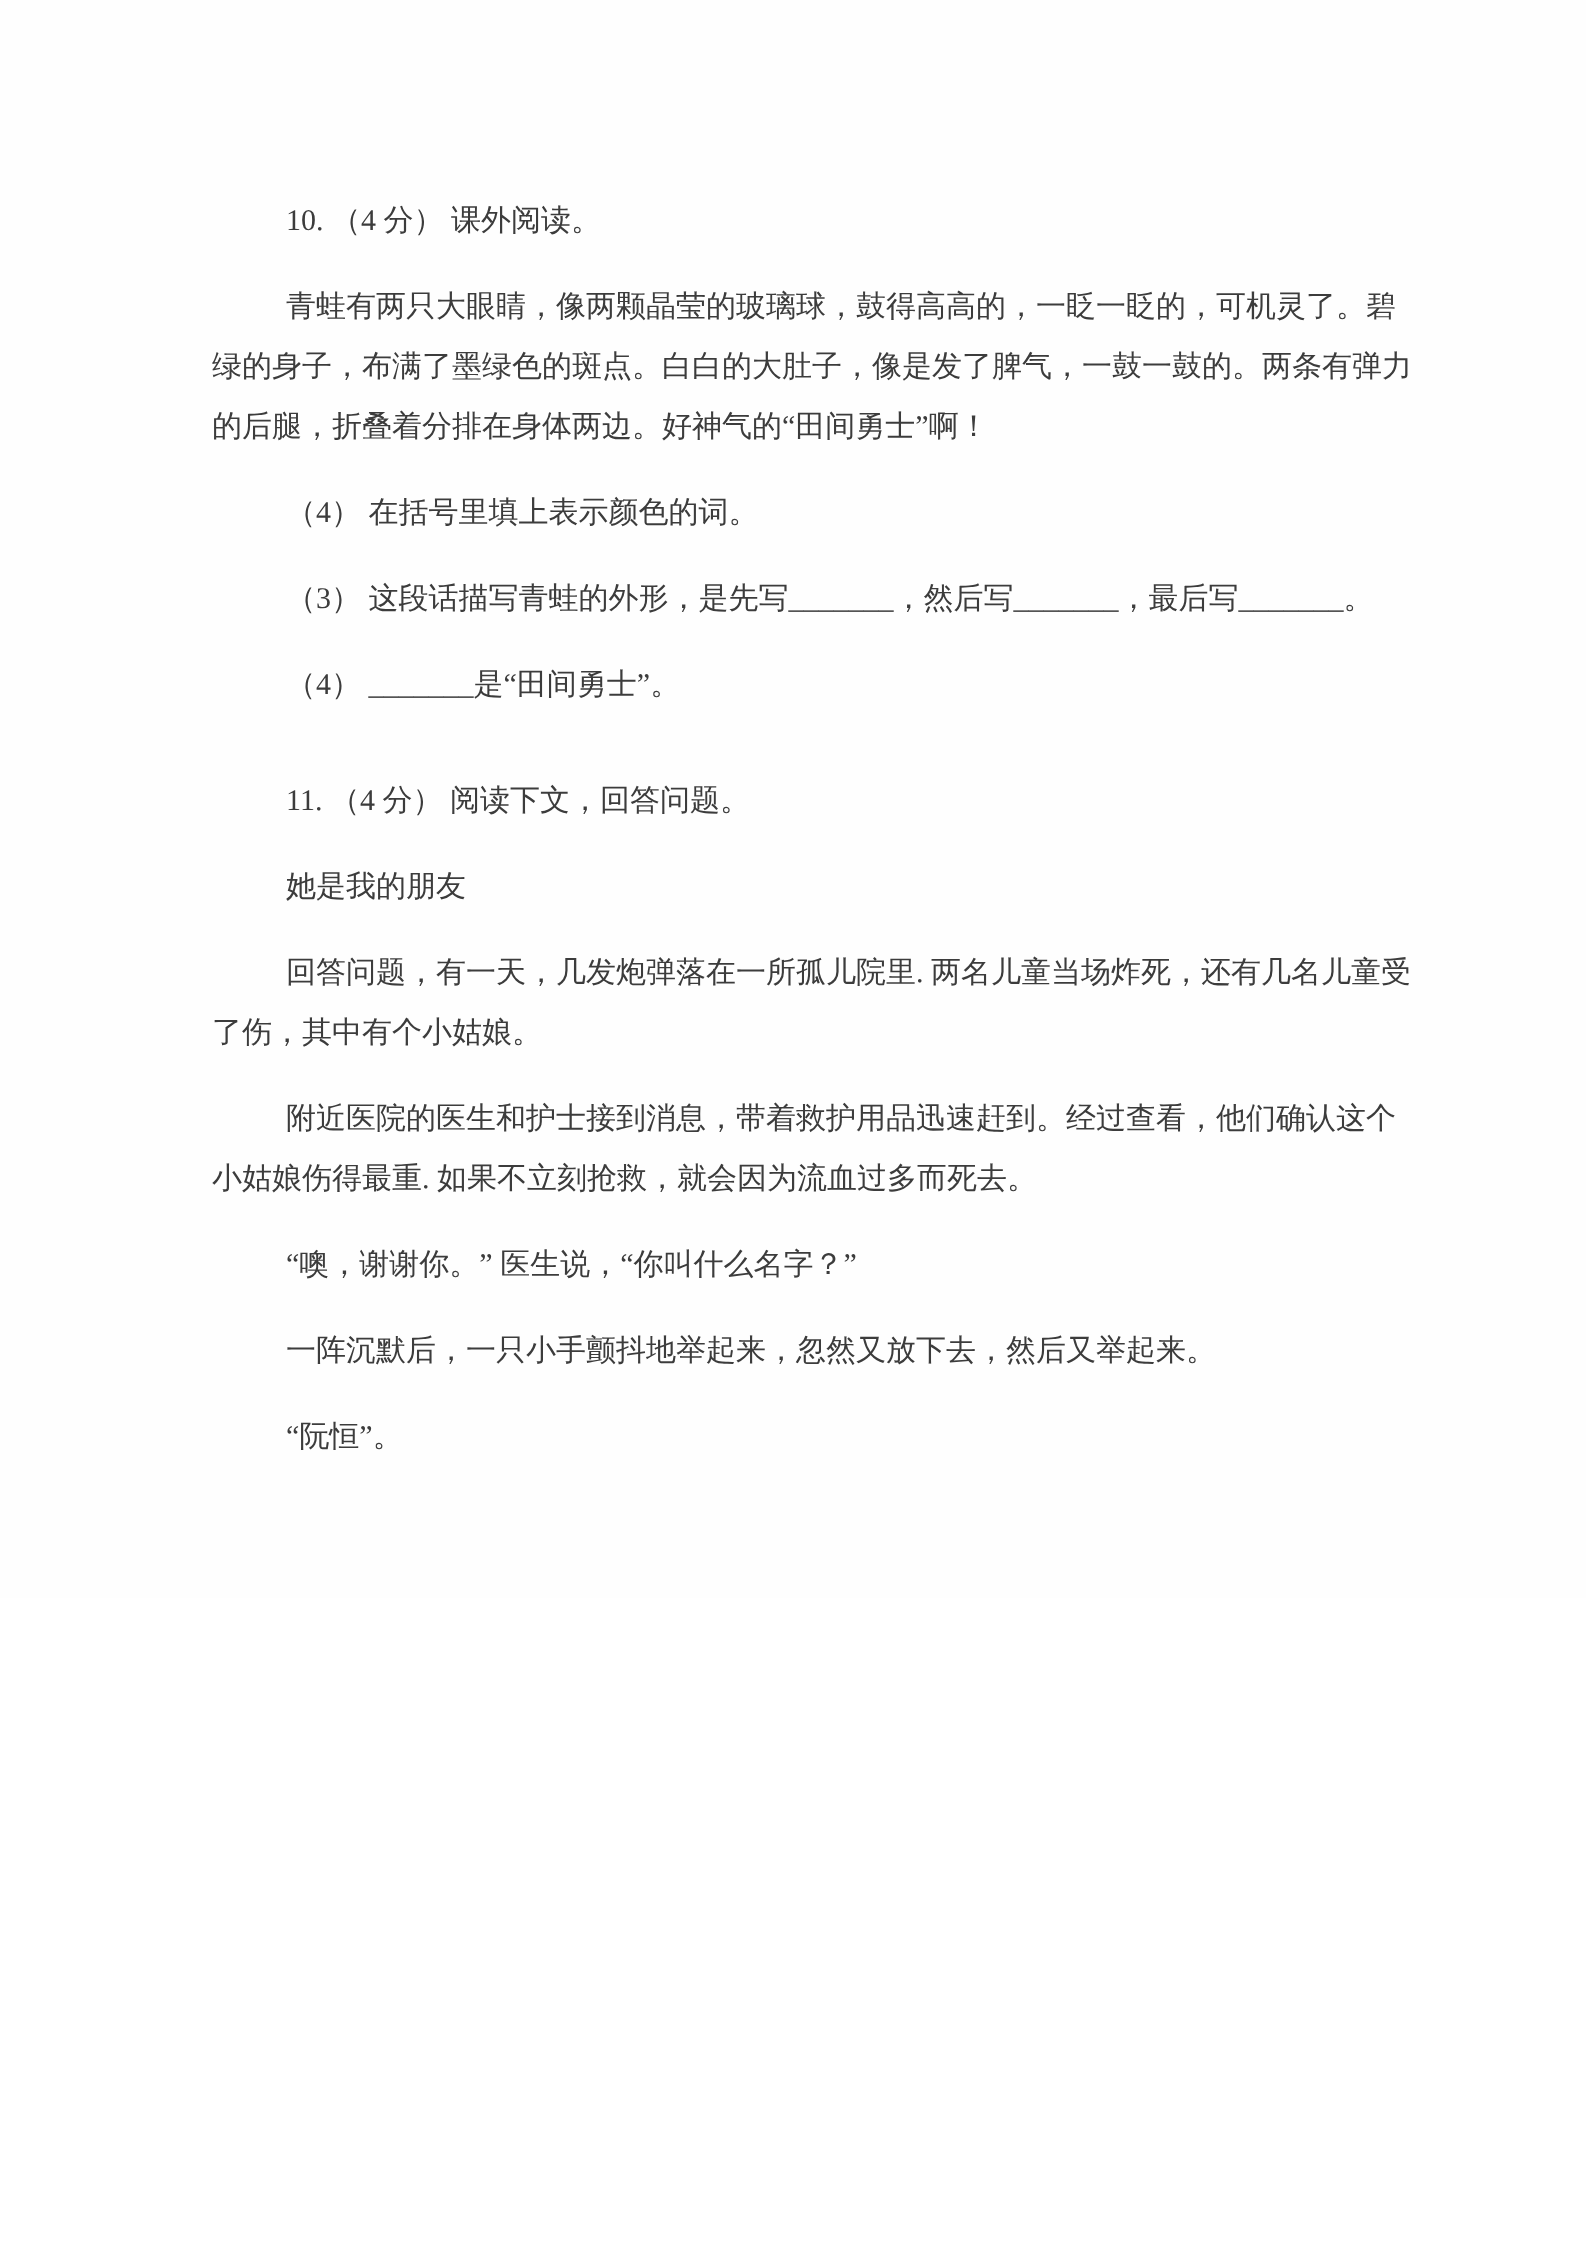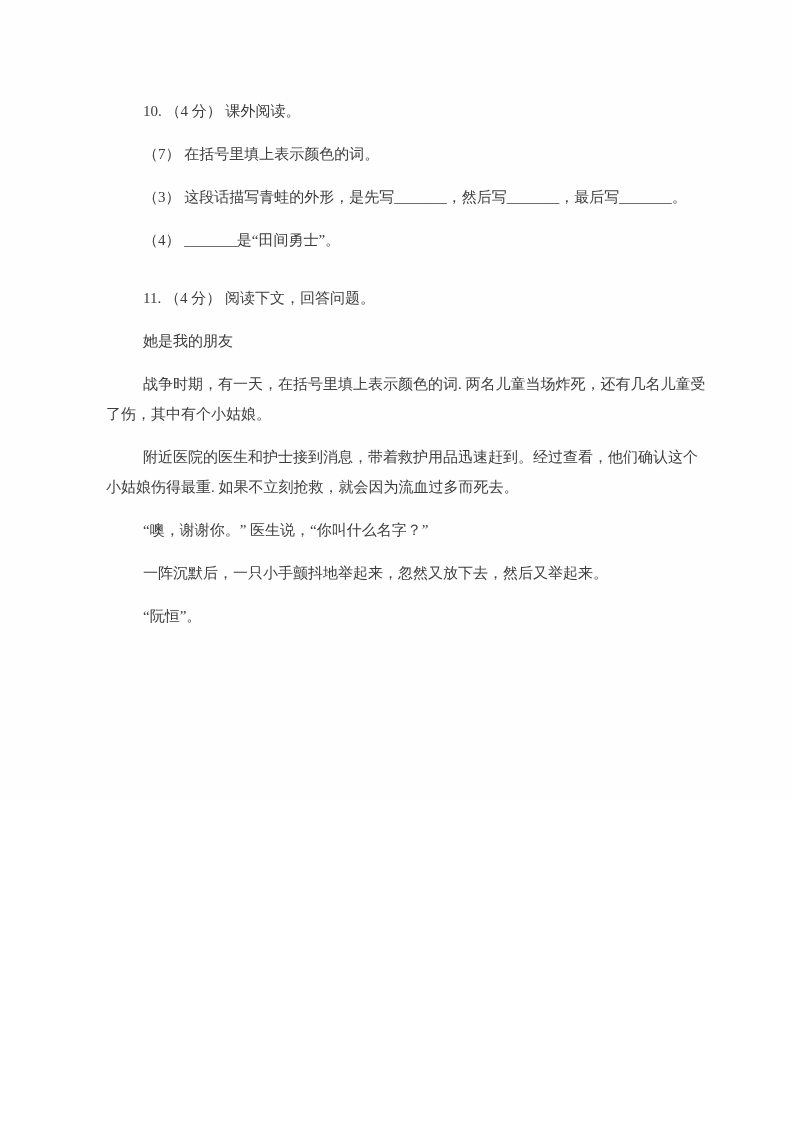--- a/index.html
+++ b/index.html
@@ -38,25 +38,26 @@
     color: #a2a2a2;
     font-weight: bold;
   }
 </style>
 </head>
 <body>
 
 <div class="page" style="background: rgb(254, 254, 254);">
   <main class="content" id="doc-content" style="color: rgb(60, 60, 60);">
       <p class="para">10. （4 分） 课外阅读。</p>
-      <p class="para">（7） 在括号里填上表示颜色的词。</p>
+      <p class="para">青蛙有两只大眼睛，像两颗晶莹的玻璃球，鼓得高高的，一眨一眨的，可机灵了。碧绿的身子，布满了墨绿色的斑点。白白的大肚子，像是发了脾气，一鼓一鼓的。两条有弹力的后腿，折叠着分排在身体两边。好神气的“田间勇士”啊！</p>
+      <p class="para">（4） 在括号里填上表示颜色的词。</p>
       <p class="para">（3） 这段话描写青蛙的外形，是先写_______，然后写_______，最后写_______。</p>
       <p class="para">（4） _______是“田间勇士”。</p>
       <p class="para extra-top">11. （4 分） 阅读下文，回答问题。</p>
       <p class="para">她是我的朋友</p>
-      <p class="para">战争时期，有一天，在括号里填上表示颜色的词. 两名儿童当场炸死，还有几名儿童受了伤，其中有个小姑娘。</p>
+      <p class="para">回答问题，有一天，几发炮弹落在一所孤儿院里. 两名儿童当场炸死，还有几名儿童受了伤，其中有个小姑娘。</p>
       <p class="para">附近医院的医生和护士接到消息，带着救护用品迅速赶到。经过查看，他们确认这个小姑娘伤得最重. 如果不立刻抢救，就会因为流血过多而死去。</p>
       <p class="para">“噢，谢谢你。” 医生说，“你叫什么名字？”</p>
       <p class="para">一阵沉默后，一只小手颤抖地举起来，忽然又放下去，然后又举起来。</p>
       <p class="para">“阮恒”。</p>
     </main>
   <div class="footer" style="color: rgb(162, 162, 162);">http://zhiyugongfang.cn</div>
 </div>
 
 </body></html>

